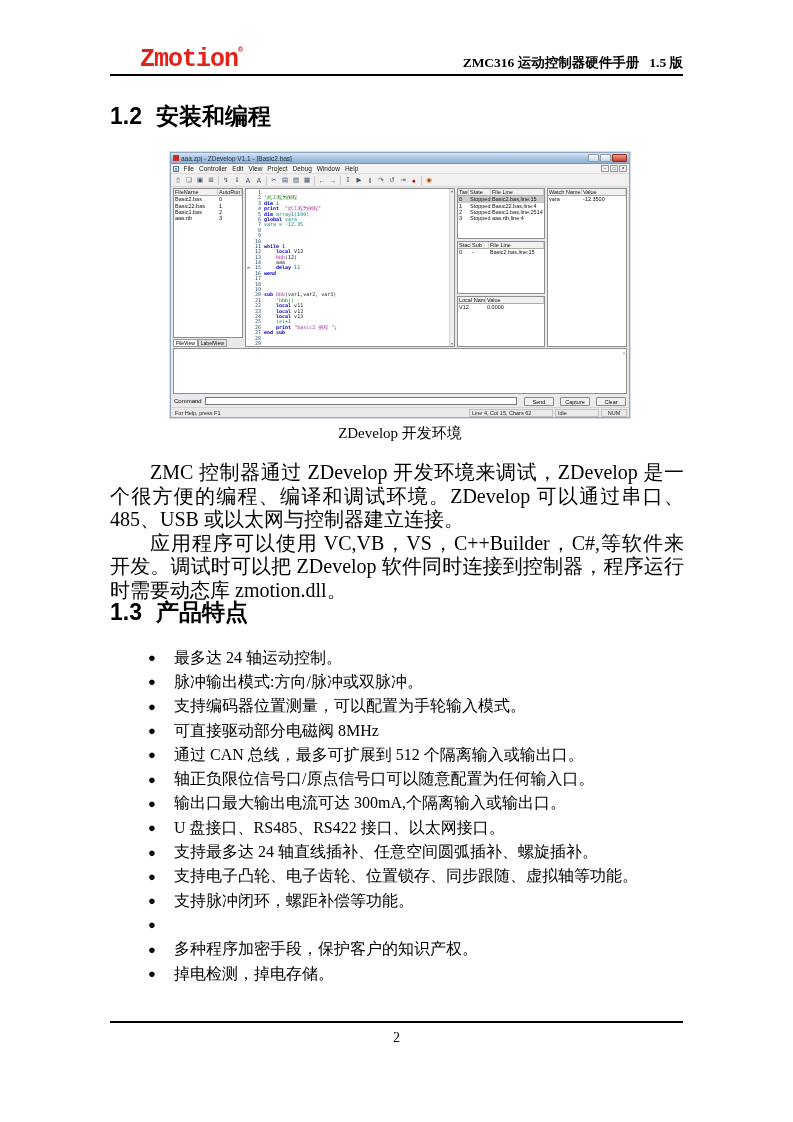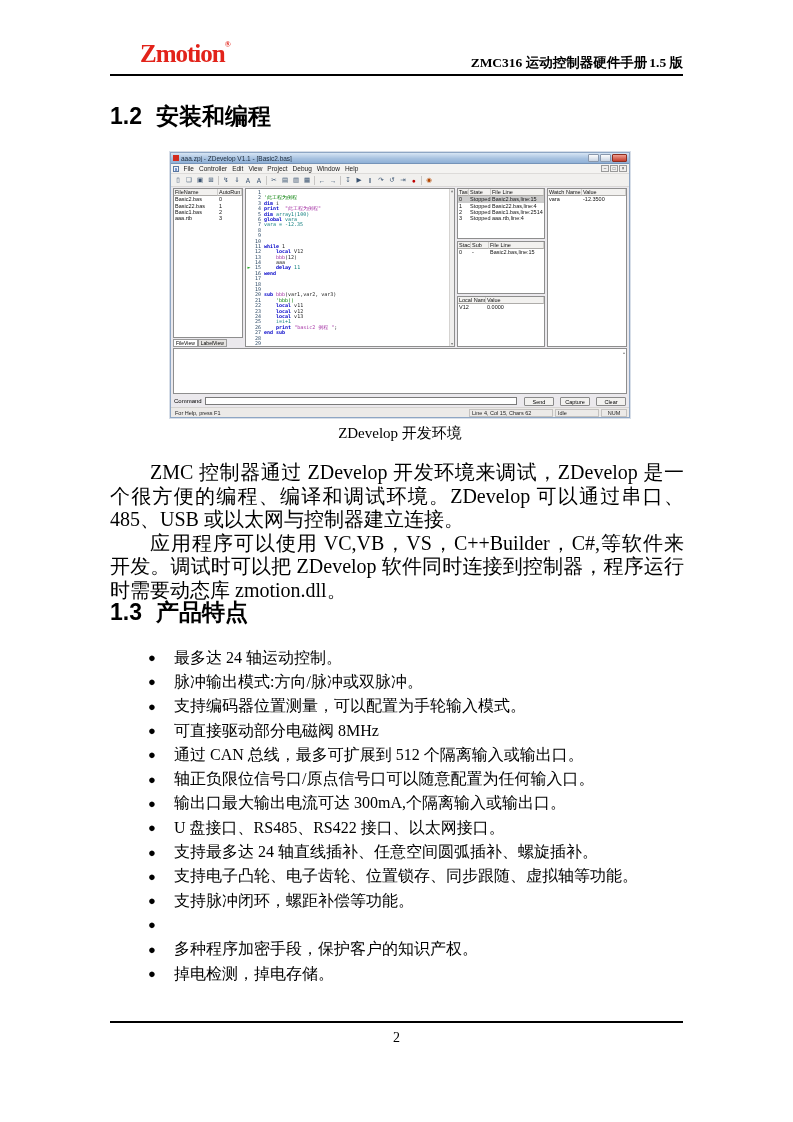--- a/index.html
+++ b/index.html
@@ -3,25 +3,25 @@
 <meta charset="utf-8">
 <style>
   * { margin:0; padding:0; box-sizing:border-box; }
   html,body { background:#ffffff; }
   .page { position:relative; width:793px; height:1122px; background:#fff; overflow:hidden;
           font-family:"Liberation Serif", serif; color:#000; }
 
   
   .doc-header { position:absolute; left:110px; right:110px; top:42px; height:34px;
                 border-bottom:2px solid #000; display:flex; justify-content:space-between; align-items:flex-end; }
-  .logo { font-family:Liberation Serif, serif; font-weight:bold; font-size:25px;
-          color:#e2231a; padding-left:30px; padding-bottom:6px; letter-spacing:-1px; }
+  .logo { font-family:Liberation Mono, monospace; font-weight:bold; font-size:25px;
+          color:#e2231a; padding-left:30px; padding-bottom:0; letter-spacing:-1px; }
   .logo sup { font-size:8px; vertical-align:top; }
   .hdr-right { font-size:13.5px; font-weight:bold; padding-bottom:2px; }
-  .hdr-right .ver { margin-left:2px; }
+  .hdr-right .ver { margin-left:10px; }
 
   
   .h1 { position:absolute; left:110px; font-family:"Liberation Sans", sans-serif;
         font-weight:bold; font-size:23px; }
   .h1 .num { margin-right:14px; }
   #h12 { top:101px; }
   #h13 { top:597px; }
 
   
   .caption { position:absolute; top:424px; left:170px; width:460px; text-align:center; font-size:15px; }

